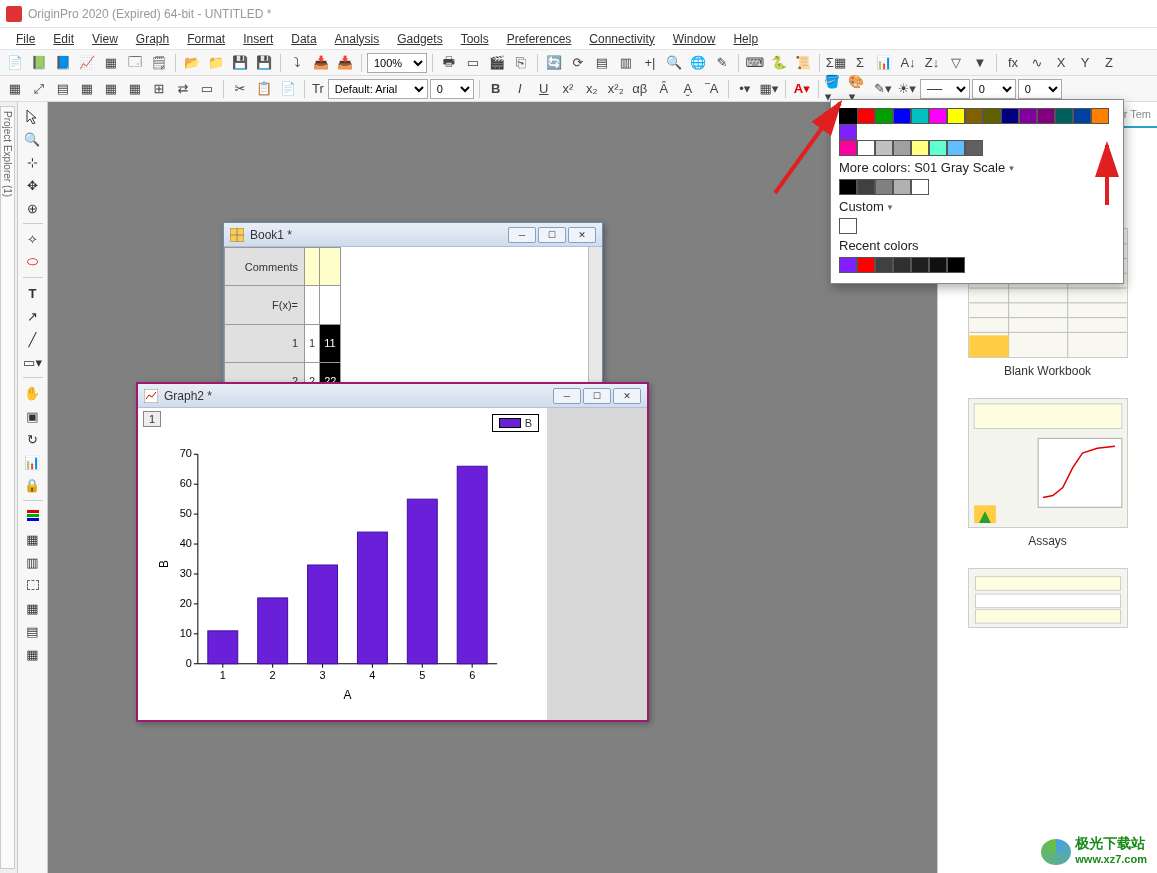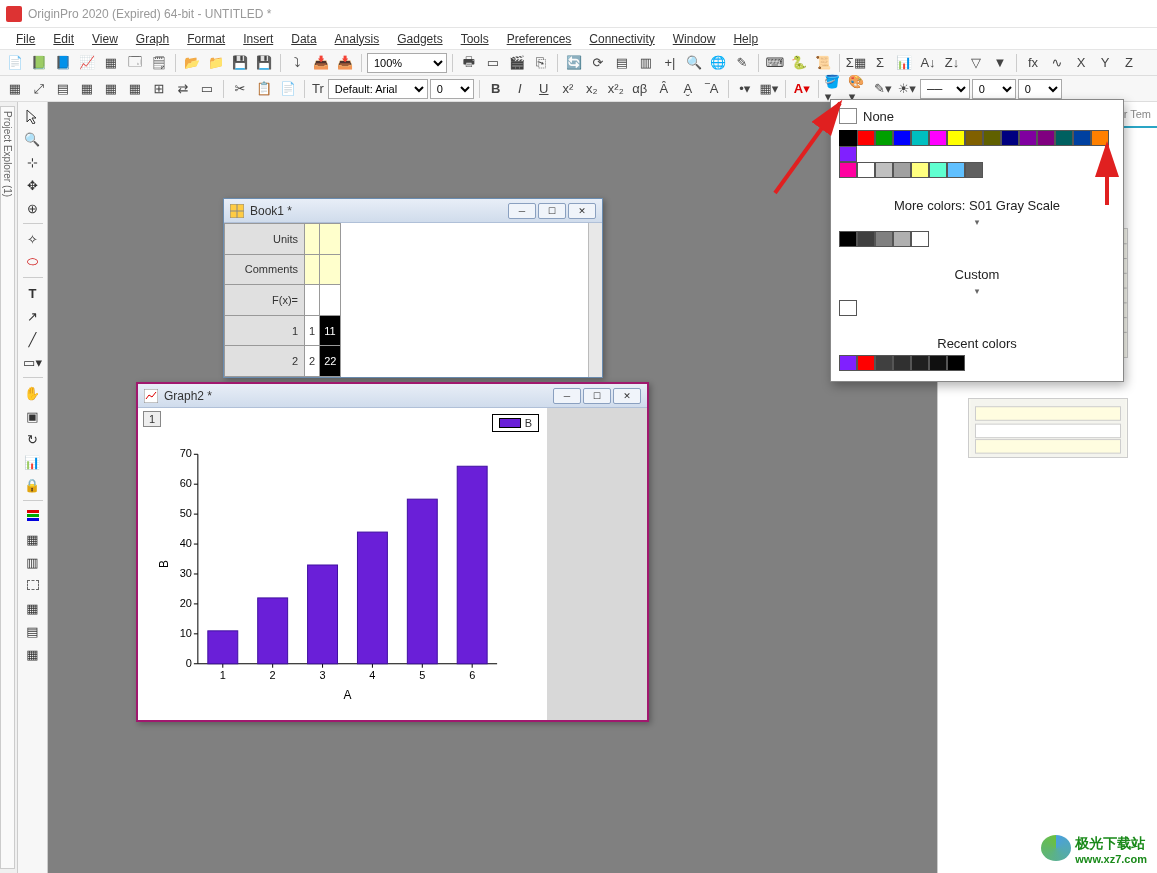--- a/index.html
+++ b/index.html
@@ -68,29 +68,29 @@
 .tpl-check { position: absolute; left: -5px; top: -5px; width: 22px; height: 22px; background: #2a9d2a; border-radius: 50%; color: #fff; font-size: 14px; line-height: 22px; }
 
 
 .color-popup { position: absolute; left: 830px; top: 99px; width: 294px; background: #fff; border: 1px solid #888; box-shadow: 2px 4px 10px rgba(0,0,0,0.3); padding: 8px 8px 10px; z-index: 50; }
 .cp-row { display: flex; align-items: center; gap: 6px; margin-bottom: 6px; }
 .cp-none-box { width: 18px; height: 16px; border: 1px solid #888; background: #fff; }
 .cp-label { font-size: 13px; color: #222; }
 .cp-grid { display: flex; flex-wrap: wrap; gap: 0; width: 276px; }
 .cp-swatch { width: 18px; height: 16px; border: 1px solid #555; cursor: pointer; }
 .cp-swatch.sel { border: 2px solid #000; }
-.cp-section { margin-top: 20px; font-size: 13px; color: #222; display: flex; align-items: center; gap: 4px; flex-direction: column; }
+.cp-section { margin-top: 4px; font-size: 13px; color: #222; display: flex; align-items: center; gap: 4px; }
 .cp-triangle { font-size: 9px; color: #666; }
 
 
 .arrow { position: absolute; z-index: 60; }
 .arrow svg { overflow: visible; }
 
 
-.watermark { position: absolute; right: 10px; bottom: 8px; font-size: 14px; color: #1a8a1a; font-weight: bold; display: flex; align-items: flex-start; gap: 4px; }
+.watermark { position: absolute; right: 10px; bottom: 8px; font-size: 14px; color: #1a8a1a; font-weight: bold; display: flex; align-items: flex-end; gap: 4px; }
 .watermark .sub { font-size: 11px; color: #1a8a1a; }
 .wm-logo { width: 30px; height: 26px; border-radius: 50%; background: conic-gradient(#4aa0e0, #6ac040); display: inline-block; }
 </style>
 </head>
 <body>
 
 <div class="title-bar">
   <div class="logo"></div>
   <div class="title">OriginPro 2020 (Expired) 64-bit - UNTITLED *</div>
 </div>
@@ -123,21 +123,21 @@
   <div class="tb-sep"></div>
   <div class="tb-btn">📂</div>
   <div class="tb-btn">📁</div>
   <div class="tb-btn">💾</div>
   <div class="tb-btn">💾</div>
   <div class="tb-sep"></div>
   <div class="tb-btn">⤵</div>
   <div class="tb-btn">📥</div>
   <div class="tb-btn">📥</div>
   <div class="tb-sep"></div>
-  <select class="tb-select" style="width:80px"><option>100%</option></select>
+  <select class="tb-select" style="width:60px"><option>100%</option></select>
   <div class="tb-sep"></div>
   <div class="tb-btn">🖶</div>
   <div class="tb-btn">▭</div>
   <div class="tb-btn">🎬</div>
   <div class="tb-btn">⎘</div>
   <div class="tb-sep"></div>
   <div class="tb-btn">🔄</div>
   <div class="tb-btn">⟳</div>
   <div class="tb-btn">▤</div>
   <div class="tb-btn">▥</div>
@@ -259,42 +259,37 @@
     <div class="lt-btn">
         <span style="border:1px dashed #666;width:12px;height:10px;display:inline-block"></span>
       </div>
     <div class="lt-btn">▦</div>
     <div class="lt-btn">▤</div>
     <div class="lt-btn">▦</div>
   </div>
 
   <div class="workspace">
 
-    <div class="child-window" style="left:175px; top:96px; width:380px; height:180px">
+    <div class="child-window" style="left:175px; top:120px; width:380px; height:180px">
       <div class="cw-title">
         <svg class="cw-icon" viewBox="0 0 14 14">
             <rect width="14" height="14" fill="#ffcc44" stroke="#888"></rect>
             <line x1="0" y1="7" x2="14" y2="7" stroke="#888"></line>
             <line x1="7" y1="0" x2="7" y2="14" stroke="#888"></line>
           </svg>
         <span>Book1 *</span>
         <div class="cw-btns">
           <div class="cw-btn">─</div>
           <div class="cw-btn">☐</div>
           <div class="cw-btn">✕</div>
         </div>
       </div>
       <div class="cw-body" style="display:flex; height:calc(100% - 24px)">
         <table class="wb-table">
           <tbody>
-          <tr>
-                <td class="rowhead">Units</td>
-                <td class="yellowcell"></td>
-                <td class="yellowcell"></td>
-              </tr>
           <tr>
                 <td class="rowhead">Comments</td>
                 <td class="yellowcell"></td>
                 <td class="yellowcell"></td>
               </tr>
           <tr>
                 <td class="rowhead">F(x)=</td>
                 <td></td>
                 <td></td>
               </tr>
@@ -413,36 +408,45 @@
             <line x1="0" y1="105" x2="160" y2="105"></line>
             <line x1="40" y1="0" x2="40" y2="130"></line>
             <line x1="100" y1="0" x2="100" y2="130"></line>
           </g>
           <rect x="0" y="108" width="40" height="22" fill="#ffcc44"></rect>
         </svg>
     </div>
     <div>Blank Workbook</div>
   </div>
   <div class="tpl-item">
+    <div class="tpl-thumb">
+      <svg width="100%" height="100%" viewBox="0 0 160 130">
+          <rect width="160" height="130" fill="#f4f4ee"></rect>
+          <rect x="5" y="5" width="150" height="25" fill="#fffde0" stroke="#ccc"></rect>
+          <rect x="70" y="40" width="85" height="70" fill="#fff" stroke="#aaa"></rect>
+          <polyline points="75,100 85,98 95,90 105,70 115,55 130,50 148,48" fill="none" stroke="#d00" stroke-width="1.5"></polyline>
+          <rect x="5" y="108" width="22" height="18" fill="#ffcc44"></rect>
+          <polygon points="10,126 16,114 22,126" fill="#2a9d2a"></polygon>
+        </svg>
+    </div>
+    <div>Assays</div>
+  </div>
+  <div class="tpl-item">
     <div class="tpl-thumb" style="height:60px">
       <svg width="100%" height="100%" viewBox="0 0 160 60">
           <rect width="160" height="60" fill="#f4f4ee"></rect>
           <rect x="5" y="8" width="150" height="14" fill="#fffde0" stroke="#ccc"></rect>
           <rect x="5" y="26" width="150" height="14" fill="#fff" stroke="#ccc"></rect>
           <rect x="5" y="42" width="150" height="14" fill="#fffde0" stroke="#ccc"></rect>
         </svg>
     </div>
   </div>
 </div>
 
 <div class="color-popup">
-  <div class="cp-row">
-    <div class="cp-none-box"></div>
-    <span class="cp-label">None</span>
-  </div>
   <div class="cp-grid" id="cp-row1">
       <div class="cp-swatch sel" style="background: rgb(0, 0, 0);"></div>
       <div class="cp-swatch" style="background: rgb(255, 0, 0);"></div>
       <div class="cp-swatch" style="background: rgb(0, 160, 0);"></div>
       <div class="cp-swatch" style="background: rgb(0, 0, 255);"></div>
       <div class="cp-swatch" style="background: rgb(0, 192, 192);"></div>
       <div class="cp-swatch" style="background: rgb(255, 0, 255);"></div>
       <div class="cp-swatch" style="background: rgb(255, 255, 0);"></div>
       <div class="cp-swatch" style="background: rgb(128, 96, 0);"></div>
       <div class="cp-swatch" style="background: rgb(96, 96, 0);"></div>

